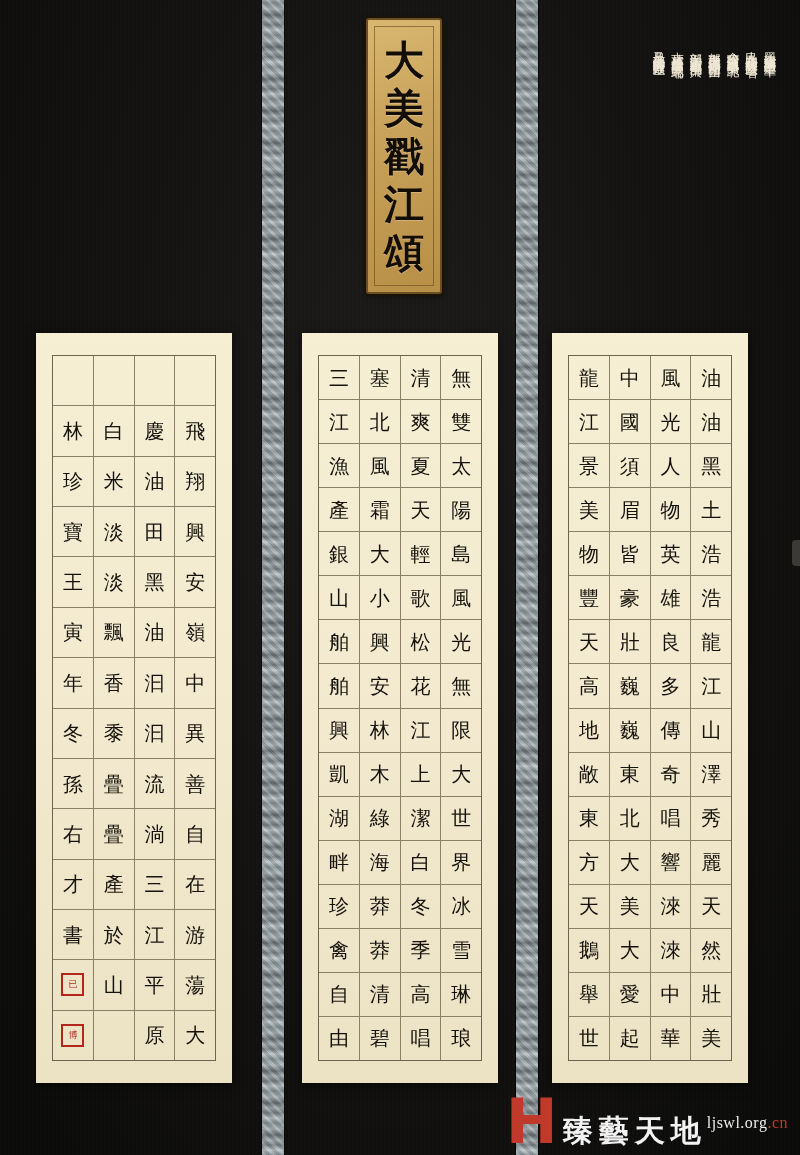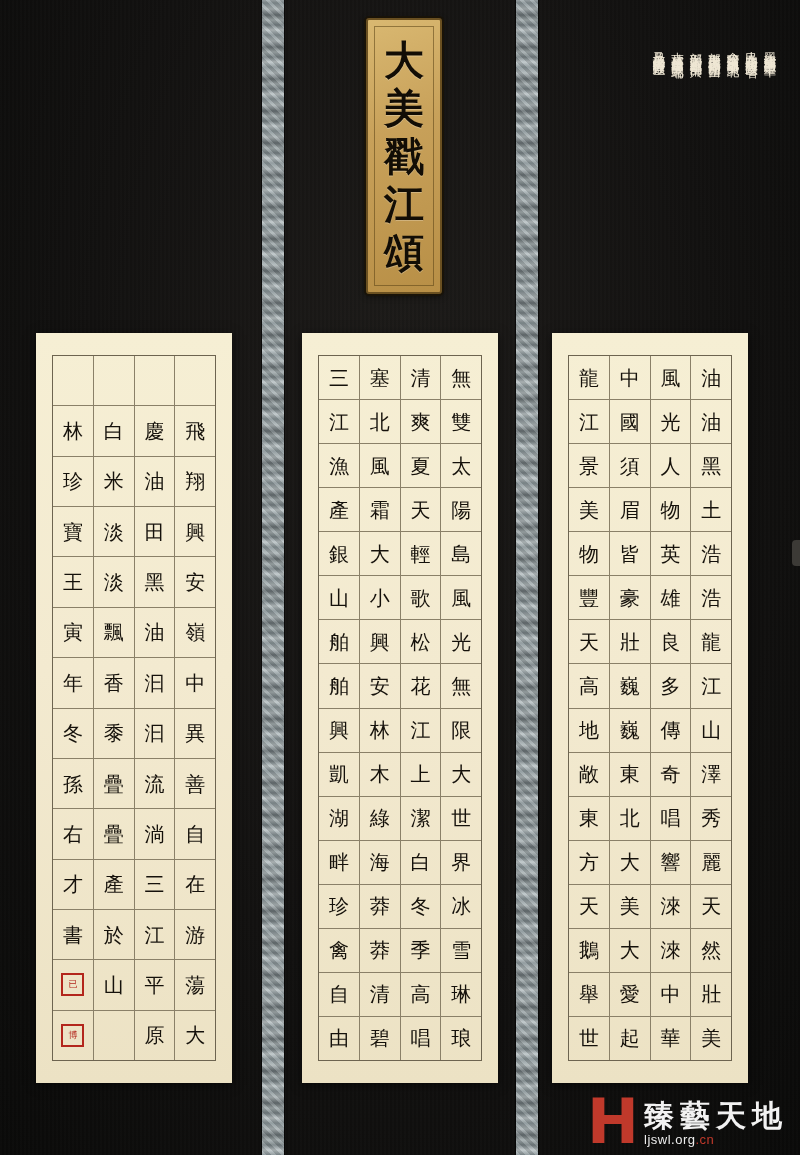--- a/index.html
+++ b/index.html
@@ -166,33 +166,33 @@
     gap: 8px;
   }
   .wm-h {
     font-size: 62px;
     line-height: 0.8;
     font-weight: 700;
     color: #c0392b;
     font-family: "DejaVu Sans", sans-serif;
     letter-spacing: -3px;
   }
-  .wm-right { display: flex; flex-direction: column; align-items: flex-start; }
+  .wm-right { display: flex; flex-direction: row; align-items: flex-start; }
   .wm-cn {
     font-size: 30px;
     letter-spacing: 6px;
     color: #f2f2f2;
     font-family: "DejaVu Serif", serif;
     font-weight: 700;
     line-height: 1.1;
   }
   .wm-url {
-    font-size: 13px;
+    font-size: 16px;
     color: #ededed;
-    font-family: Liberation Sans, sans-serif;
+    font-family: Liberation Serif, serif;
     letter-spacing: 0.5px;
     text-align: right;
   }
   .wm-url .dotcn { color: #c0392b; }
   .edge-notch {
     position: absolute;
     right: 0;
     top: 540px;
     width: 8px;
     height: 26px;

